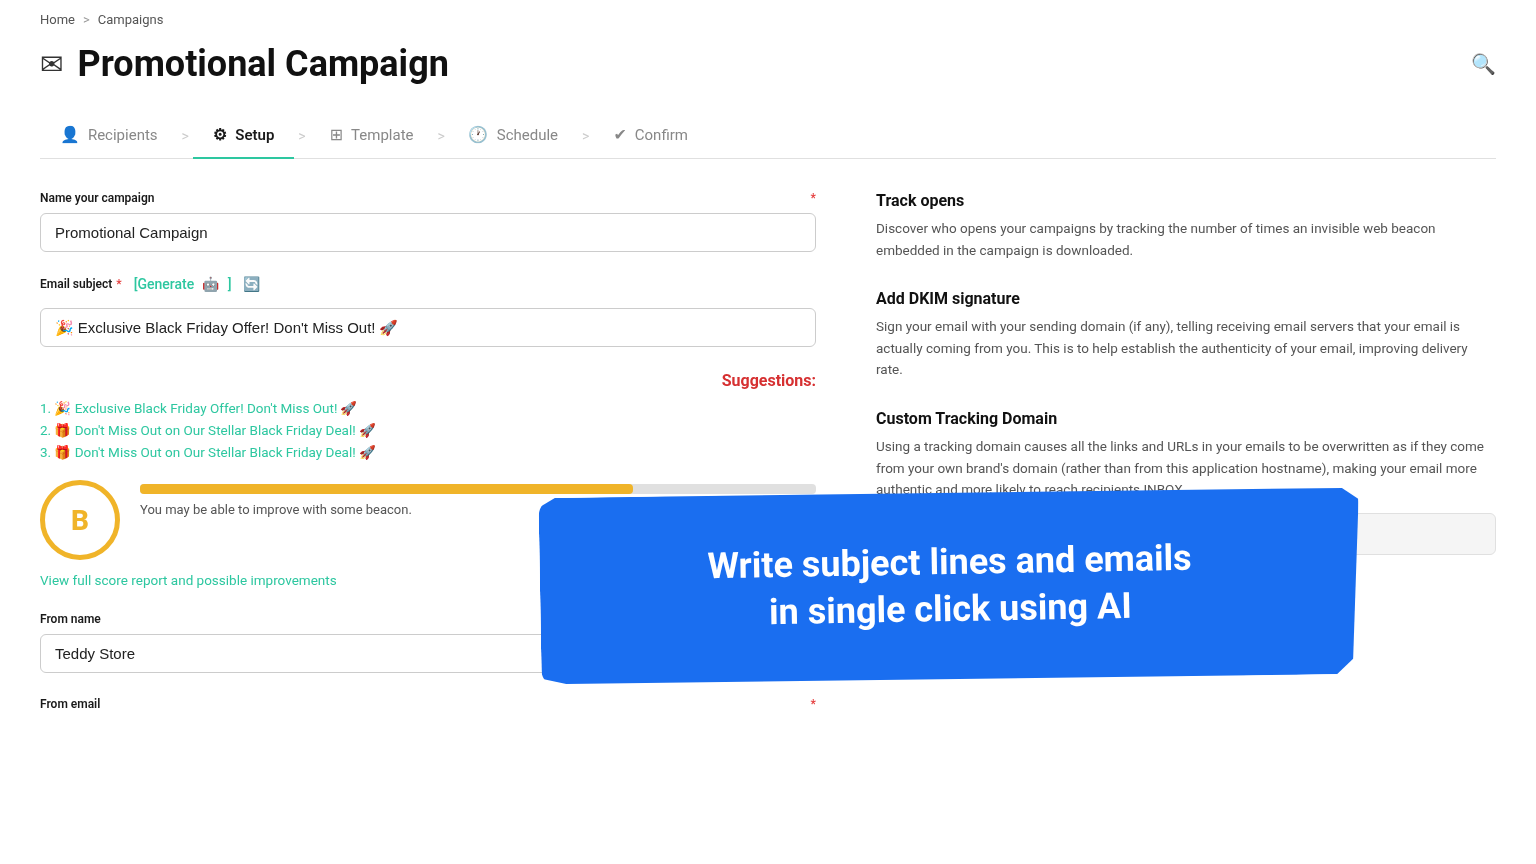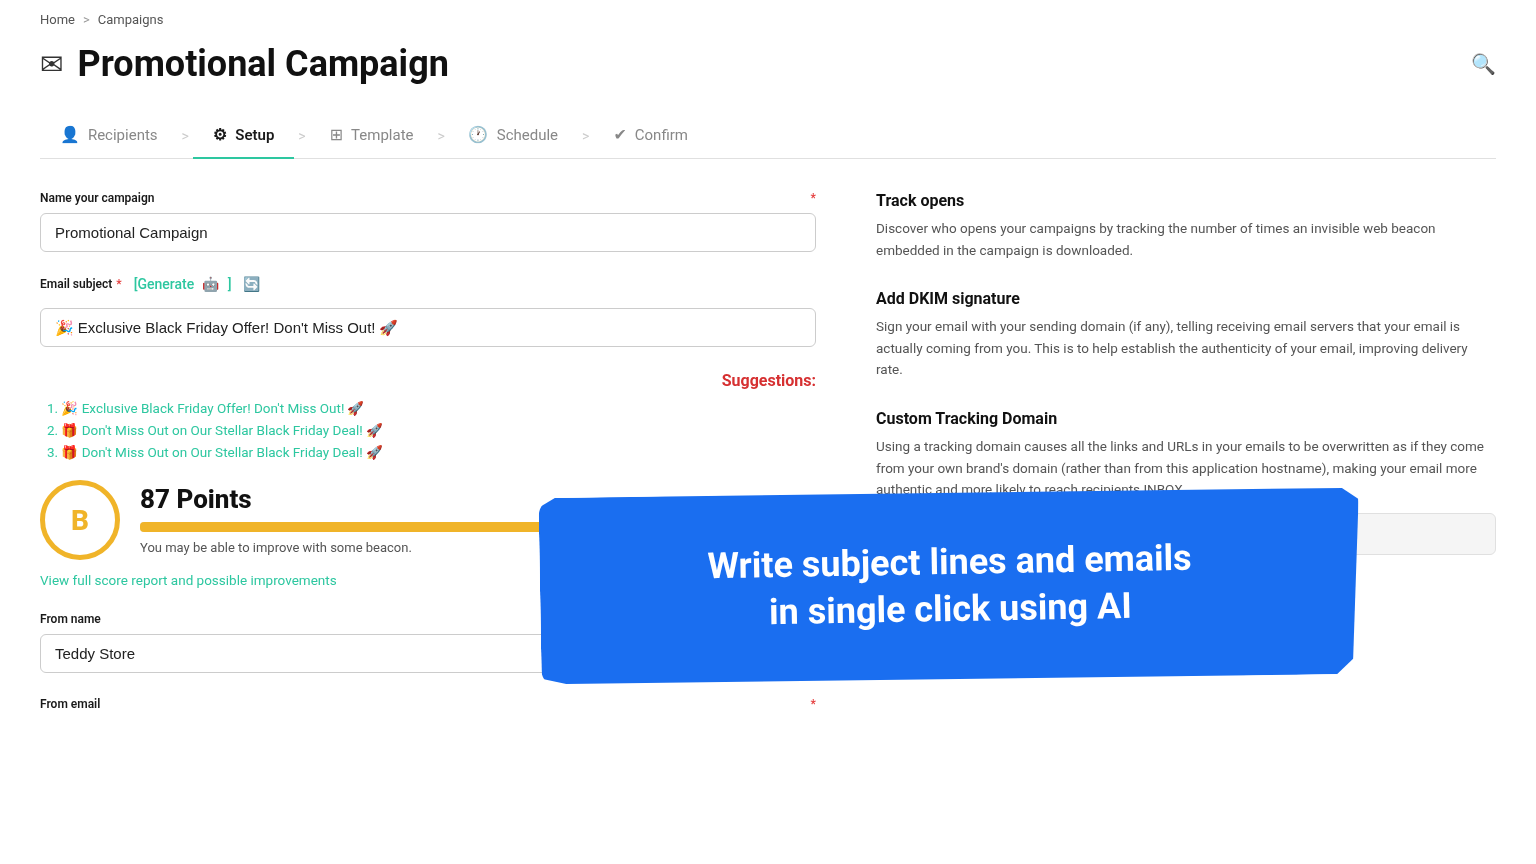--- a/index.html
+++ b/index.html
@@ -131,21 +131,20 @@
       font-weight: 700;
       font-size: 16px;
       margin-bottom: 10px;
       text-align: right;
     }
     .suggestion-item {
       color: #2dc7a0;
       font-size: 13.5px;
       margin-bottom: 6px;
       cursor: pointer;
-      margin-left: 7px;
     }
     .score-section {
       display: flex;
       align-items: flex-start;
       gap: 20px;
       margin-top: 20px;
       margin-bottom: 8px;
     }
     .score-circle {
       width: 80px;
@@ -326,21 +325,20 @@
           <div class="suggestion-item">1. 🎉 Exclusive Black Friday Offer! Don't Miss Out! 🚀</div>
           <div class="suggestion-item">2. 🎁 Don't Miss Out on Our Stellar Black Friday Deal! 🚀</div>
           <div class="suggestion-item">3. 🎁 Don't Miss Out on Our Stellar Black Friday Deal! 🚀</div>
         </div>
 
         <div class="score-section">
           <div class="score-circle">
             <span>B</span>
           </div>
           <div class="score-details">
-            <div class="score-points">87 Points</div>
             <div class="score-bar-container">
               <div class="score-bar-fill" style="width: 73%"></div>
             </div>
             <div class="score-description">You may be able to improve with some beacon.</div>
           </div>
         </div>
         <a class="score-report-link">View full score report and possible improvements</a>
 
         <div class="field-group">
           <div class="field-label">

